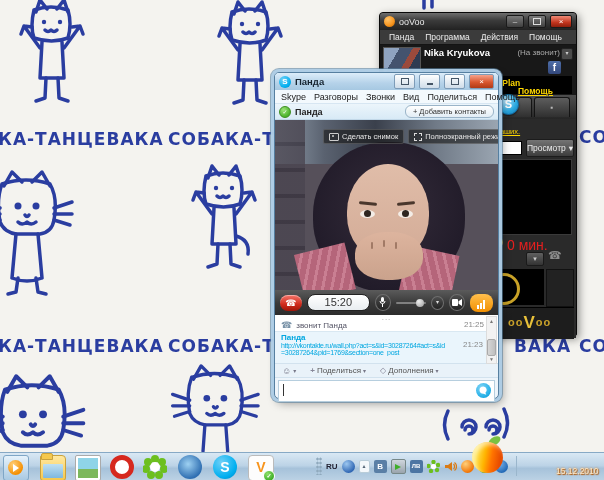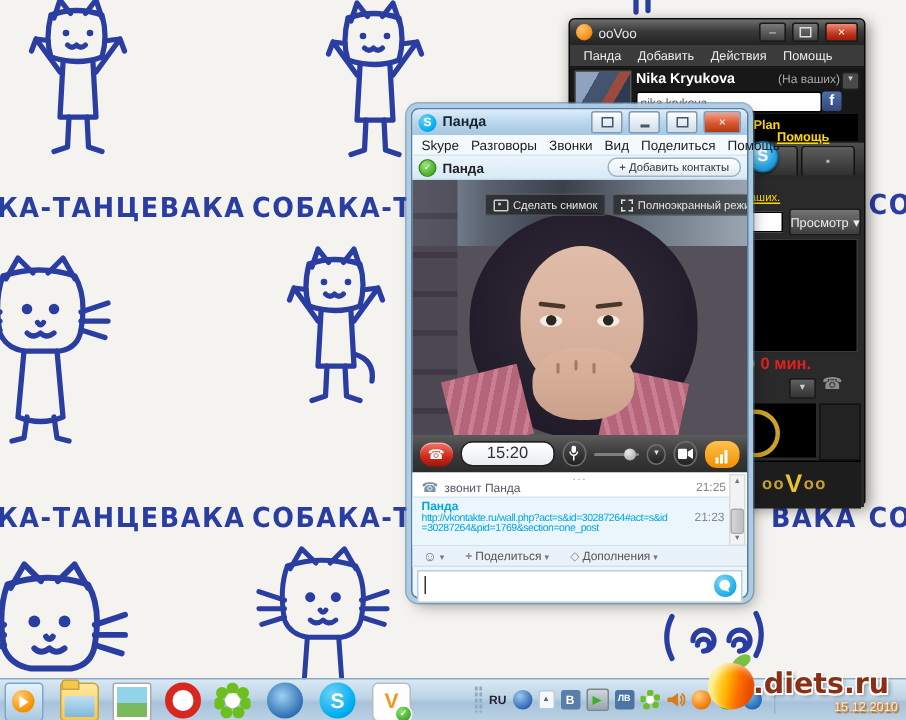--- a/index.html
+++ b/index.html
@@ -50,21 +50,21 @@
              background:radial-gradient(circle at 35% 30%,#b9e4fb,#29a8e0 60%,#1477b4);color:#fff;
              font-weight:bold;font-size:11px;text-align:center;line-height:19px;box-shadow:0 1px 2px rgba(0,0,0,.6);}
   .ov-link{left:116px;top:8px;font-size:7.5px;color:#ffd800;text-decoration:underline;}
   .ov-mini-input{left:114px;top:22px;width:26px;height:12px;background:#fff;border:1px solid #000;}
   .ov-view{left:146px;top:20px;width:46px;height:16px;background:linear-gradient(#747474,#3c3c3c);
            border:1px solid #1c1c1c;border-radius:2px;color:#ececec;font-size:8.5px;display:flex;
            align-items:center;justify-content:center;gap:3px;}
   .ov-content{left:2px;top:40px;width:188px;height:74px;background:#000;border:1px solid #3a3a3a;}
   .ov-minicon{left:114px;top:119px;width:9px;height:9px;border-radius:50%;
               background:radial-gradient(circle at 40% 35%,#ffe27a,#e8b400 60%,#c33);}
-  .ov-mins{left:127px;top:118px;font-size:11px;font-weight:bold;color:#e51f1f;}
+  .ov-mins{left:127px;top:118px;font-size:14px;font-weight:normal;color:#e51f1f;}
   .ov-drop{left:146px;top:133px;width:16px;height:12px;background:linear-gradient(#606060,#333);
            border:1px solid #1a1a1a;border-radius:2px;color:#ccc;font-size:7px;text-align:center;line-height:11px;}
   .ov-phone{left:168px;top:130px;font-size:11px;color:#8d8d8d;}
   .ov-video2{left:2px;top:150px;width:162px;height:36px;background:#000;overflow:hidden;}
   .ov-ring{left:106px;top:4px;width:26px;height:26px;border:3px solid #c9a227;border-radius:50%;}
   .ov-sidepanel{left:166px;top:150px;width:26px;height:36px;background:#222;border:1px solid #111;}
   .ov-bottom{left:0;top:188px;width:194px;height:31px;background:linear-gradient(115deg,#4c4c4c,#1d1d1d 65%);
              border-top:1px solid #000;}
   .ov-brand{left:128px;top:5px;font-weight:bold;color:#caa22a;font-size:11px;letter-spacing:1px;}
   .ov-brand .V{font-size:17px;color:#e8c13a;vertical-align:-2px;}
@@ -313,31 +313,30 @@
       <div class="ov-logo"></div>
       <div class="ov-title-text">ooVoo</div>
       <div class="wb">–</div>
       <div class="wb">
           <span class="sq" style="border-color:#ddd;"></span>
         </div>
       <div class="wb close">×</div>
     </div>
     <div class="ov-menu">
       <span>Панда</span>
-      <span>Добавить</span>
+      <span>Программа</span>
       <span>Действия</span>
       <span>Помощь</span>
     </div>
     <div class="ov-profile">
       <div class="abs ov-avatar"></div>
       <div class="abs ov-check" style="left:30px;top:24px;">✓</div>
       <div class="abs ov-name">Nika Kryukova</div>
-      <div class="abs ov-status">(На ваших)</div>
+      <div class="abs ov-status">(На звонит)</div>
       <div class="abs ov-statusbtn">▾</div>
-      <input class="abs ov-search" readonly="" value="nika krykova" style="">
       <div class="abs ov-fb">f</div>
       <div class="abs ov-promo"></div>
       <div class="abs ov-charge-label">Программа:</div>
       <div class="abs ov-plan">Free Plan</div>
       <div class="abs ov-buy">Помощь</div>
     </div>
     <div class="ov-tabs">
       <div class="ov-tab">✉</div>
       <div class="ov-tab">☎</div>
       <div class="ov-tab">◉</div>
@@ -544,17 +543,16 @@
     </div>
     <div class="tico t-orange"></div>
     <div class="tico t-shield">✓</div>
     <div class="tico t-blue"></div>
     <div class="t-sep"></div>
   </div>
 
   <div id="wm" class="abs">
     <div class="abs wm-leaf"></div>
     <div class="abs wm-apple"></div>
-    <div class="abs wm-site">.diets.ru</div>
     <div class="abs wm-date">15.12.2010</div>
   </div>
 
 </div>
 
 </body></html>

